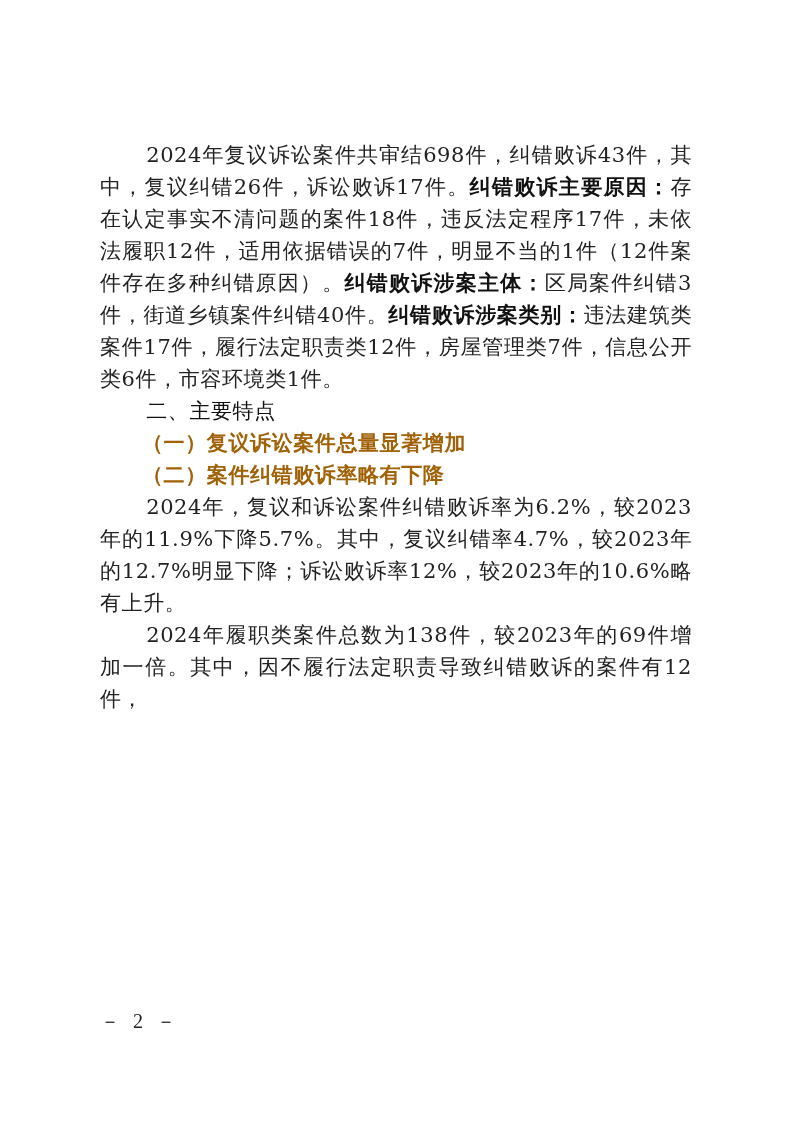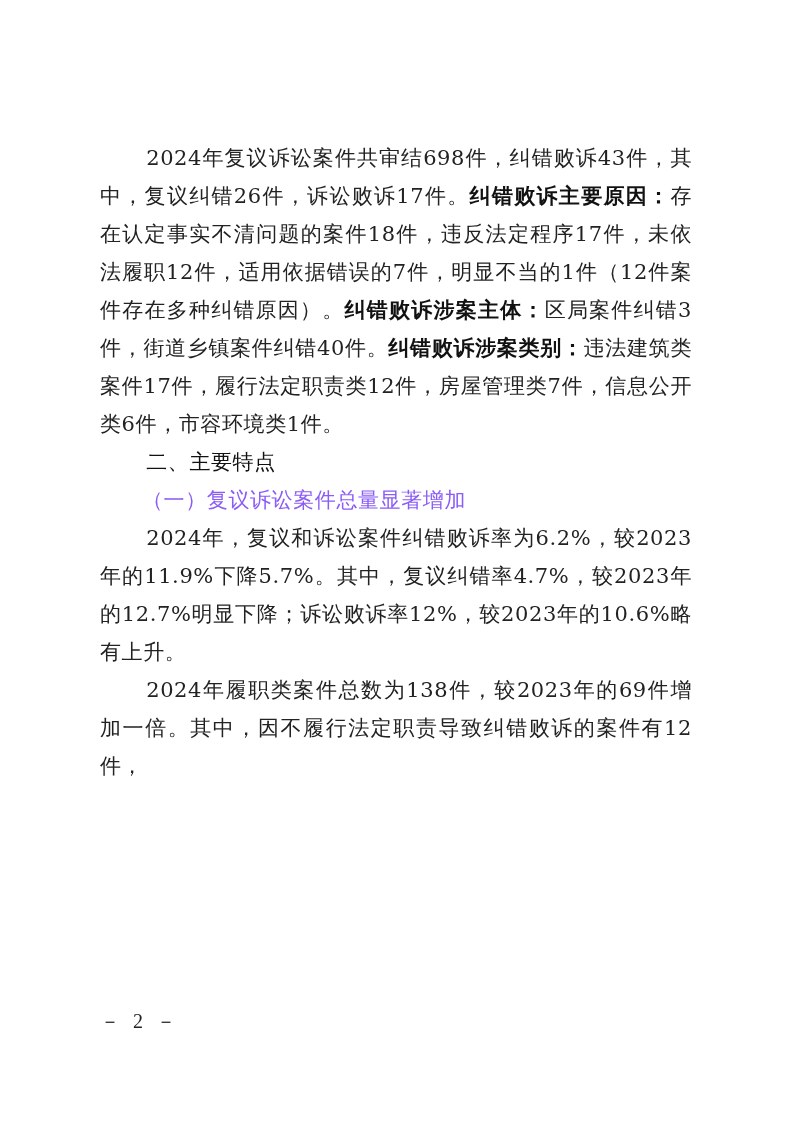--- a/index.html
+++ b/index.html
@@ -3,43 +3,44 @@
   <meta charset="utf-8">
   <style>
     html, body { margin: 0; padding: 0; background: #ffffff; }
     body { width: 793px; height: 1122px; position: relative; overflow: hidden; }
     .page {
       position: absolute; left: 0; top: 0; width: 793px; height: 1122px; background: #fff;
     }
     .content {
       position: absolute; left: 100px; top: 139px; width: 592px;
       font-family: "DejaVu Serif", "Liberation Serif", serif;
-      font-size: 21px; color: #222; line-height: 38px;
+      font-size: 21px; color: #222; line-height: 32px;
       text-align: justify; letter-spacing: 0.6px;
     }
     .para { margin: 0; text-indent: 2.2em; }
     .para b { font-weight: bold; font-family: "DejaVu Sans", "Liberation Sans", sans-serif; color: #111; }
     .h1 { margin: 0; text-indent: 2.2em; font-family: "DejaVu Sans", "Liberation Sans", sans-serif; font-weight: normal; color: #111; }
-    .h2 { margin: 0; text-indent: 2em; font-family: "DejaVu Sans", "Liberation Sans", sans-serif; font-weight: normal; color: #8b5cf6; }
+    .h2 { margin: 0; text-indent: 2em; font-family: "DejaVu Sans", "Liberation Sans", sans-serif; font-weight: bold; color: #a16207; }
     .pagenum {
       position: absolute; left: 100px; top: 1008px;
       font-family: "Liberation Serif", "DejaVu Serif", serif; font-size: 20px; color: #222;
       letter-spacing: 4px;
     }
   </style>
 </head>
 <body>
 
 <div class="page">
   <div class="content">
     <p class="para"><span>2024年复议诉讼案件共审结698件，纠错败诉43件，其中，复议纠错26件，诉讼败诉17件。</span><b>纠错败诉主要原因：</b><span>存在认定事实不清问题的案件18件，违反法定程序17件，未依法履职12件，适用依据错误的7件，明显不当的1件（12件案件存在多种纠错原因）。</span><b>纠错败诉涉案主体：</b><span>区局案件纠错3件，街道乡镇案件纠错40件。</span><b>纠错败诉涉案类别：</b><span>违法建筑类案件17件，履行法定职责类12件，房屋管理类7件，信息公开类6件，市容环境类1件。</span></p>
 
     <p class="h1">二、主要特点</p>
 
     <p class="h2">（一）复议诉讼案件总量显著增加</p>
 
+    <p class="h2">（二）案件纠错败诉率略有下降</p>
     <p class="para"><span>2024年，复议和诉讼案件纠错败诉率为6.2%，较2023年的11.9%下降5.7%。其中，复议纠错率4.7%，较2023年的12.7%明显下降；诉讼败诉率12%，较2023年的10.6%略有上升。</span></p>
 
     <p class="para"><span>2024年履职类案件总数为138件，较2023年的69件增加一倍。其中，因不履行法定职责导致纠错败诉的案件有12件，</span></p>
   </div>
 
   <div class="pagenum">－ 2 －</div>
 </div>
 
 </body></html>

